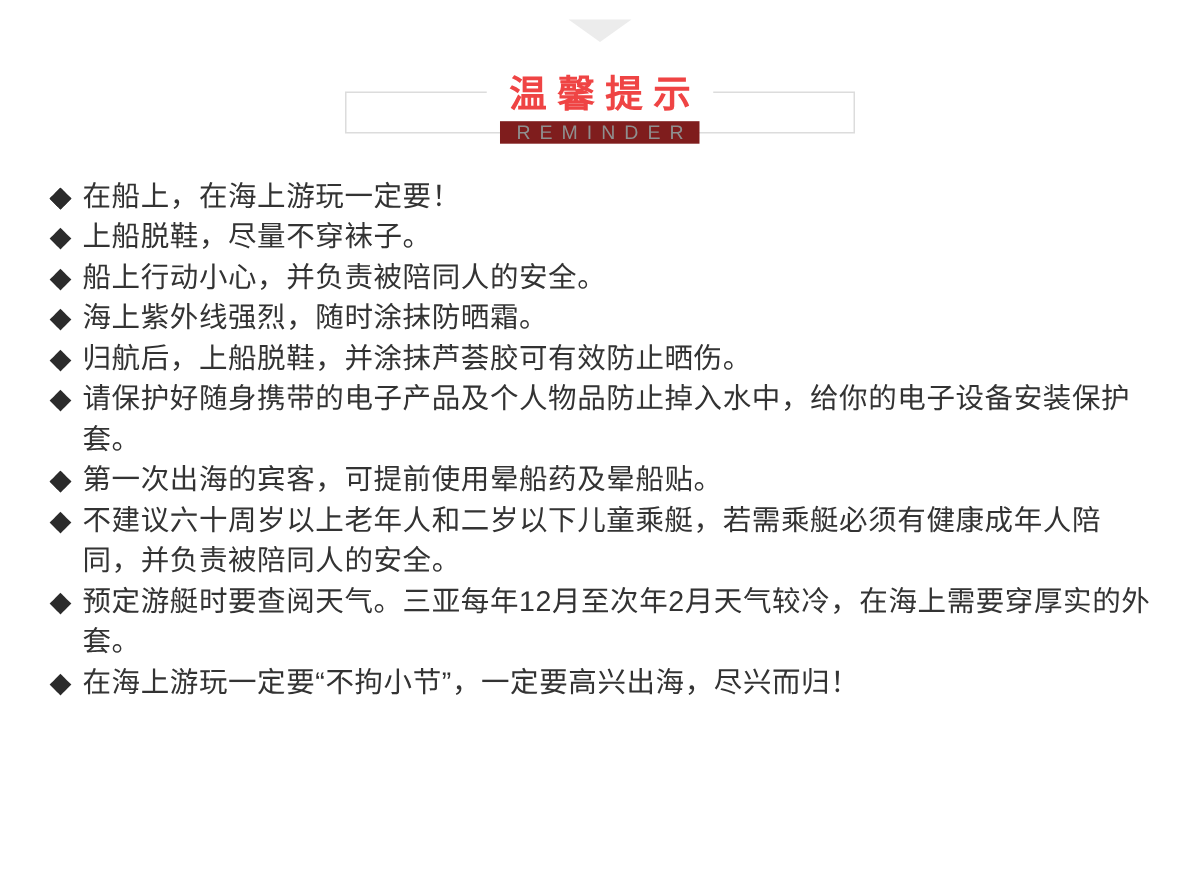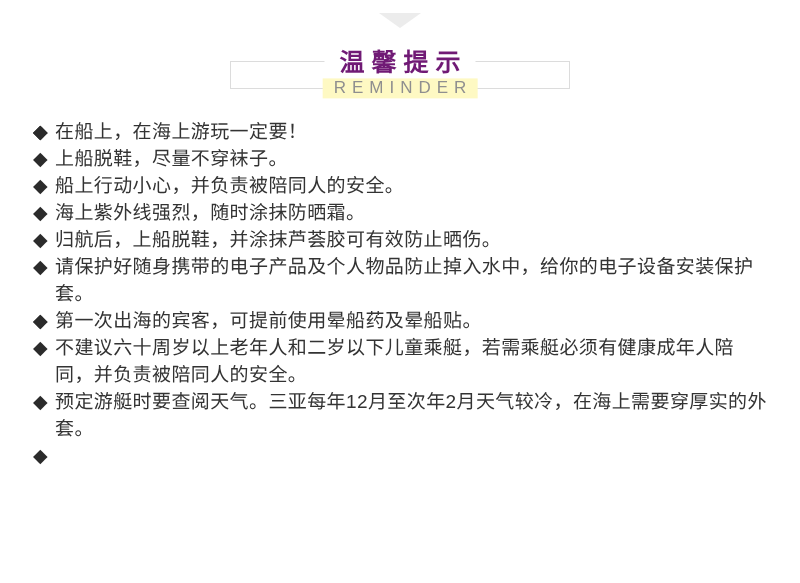--- a/index.html
+++ b/index.html
@@ -25,29 +25,29 @@
     border:1px solid #dcdcdc;
     margin:33px auto 0 auto;
   }
   .title{
     position:absolute;top:0;left:50%;
     transform:translate(-50%,-55%);
     background:#ffffff;
     padding:0 8px 0 15px;
     font-size:25px;font-weight:bold;
     letter-spacing:7px;
-    color:#701a75;
+    color:#ef4444;
     white-space:nowrap;
   }
   .subtitle{
     position:absolute;bottom:0;left:50%;
     transform:translate(-50%,52%);
-    background:#fef9c3;
+    background:#7f1d1d;
     padding:0 5px 0 11px;
-    font-size:17px;
+    font-size:13px;
     letter-spacing:6px;
     color:#8f8f8f;
     white-space:nowrap;
   }
   .list{
     margin:29px 30px 0 33px;
   }
   .item{
     position:relative;
     padding-left:22px;
@@ -115,16 +115,17 @@
     <div class="item">
       <span class="bullet">◆</span>
       <span>不建议六十周岁以上老年人和二岁以下儿童乘艇，若需乘艇必须有健康成年人陪同，并负责被陪同人的安全。</span>
     </div>
     <div class="item">
       <span class="bullet">◆</span>
       <span>预定游艇时要查阅天气。三亚每年12月至次年2月天气较冷，在海上需要穿厚实的外套。</span>
     </div>
     <div class="item">
       <span class="bullet">◆</span>
+      <span>在海上游玩一定要“不拘小节”，一定要高兴出海，尽兴而归！</span>
     </div>
   </div>
 
 </div>
 
 </body></html>

